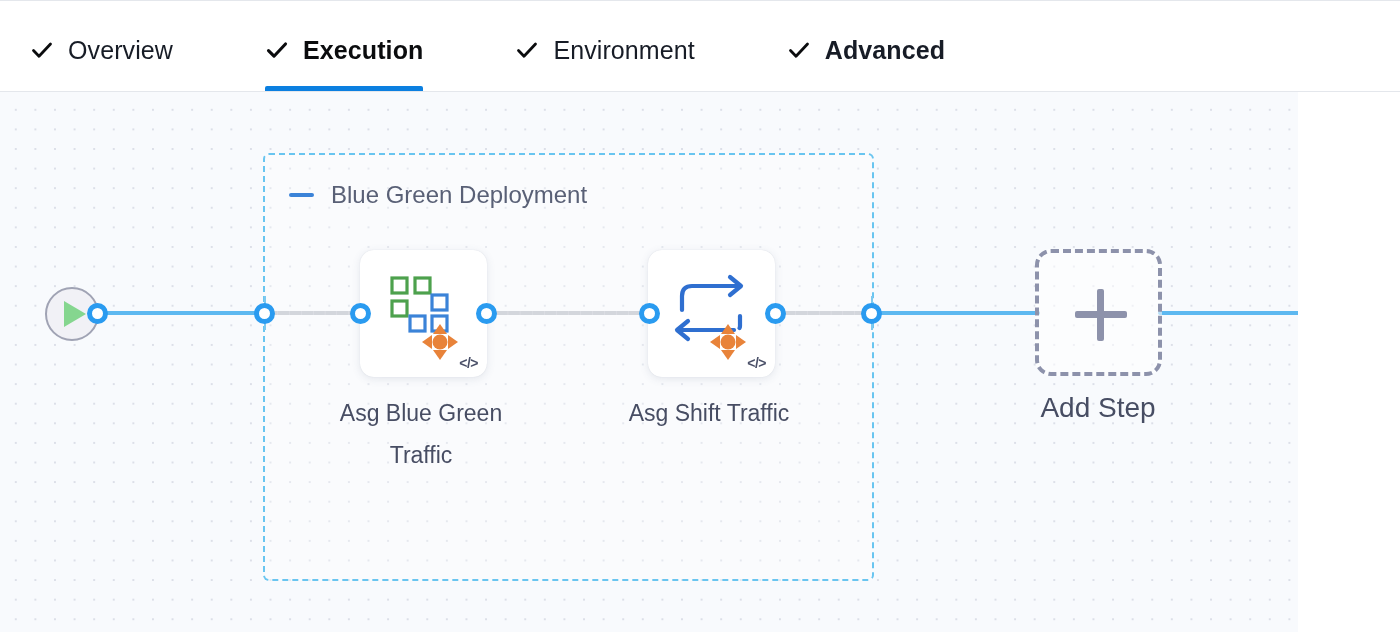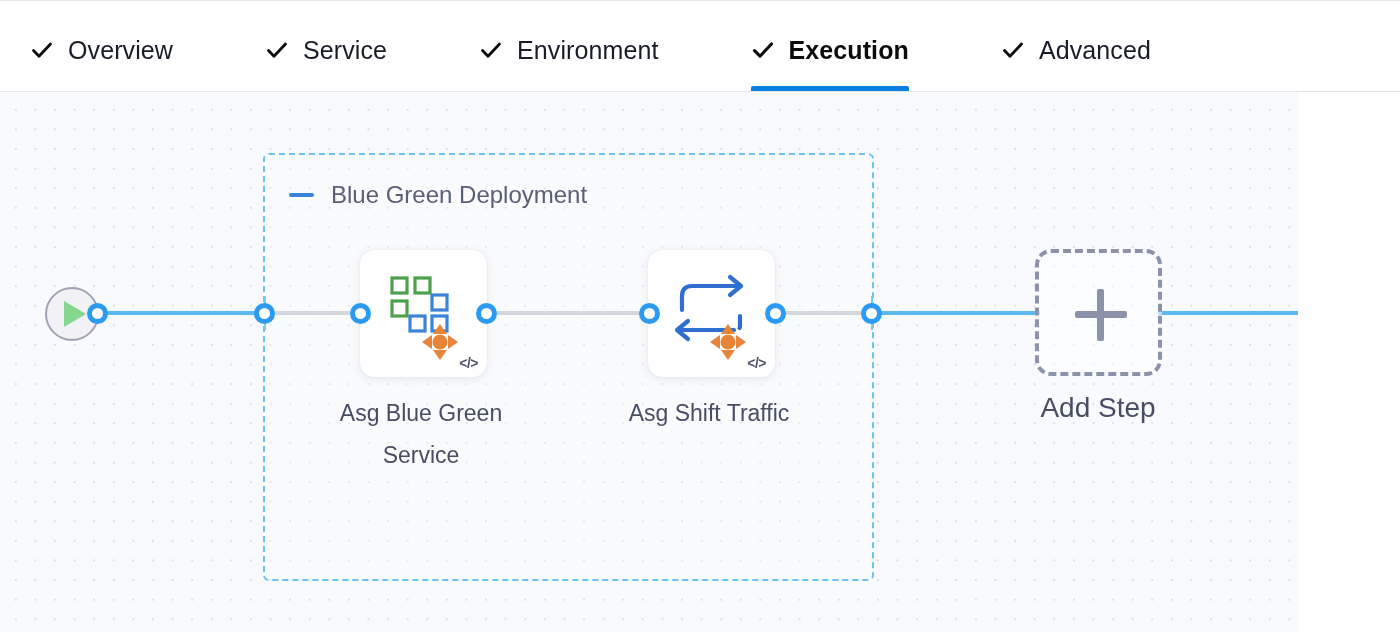--- a/index.html
+++ b/index.html
@@ -30,21 +30,21 @@
   .tab {
     position: relative;
     height: 90px;
     display: flex; align-items: center;
     gap: 14px;
     padding: 8px 42px 0 0;
     margin-right: 50px;
     cursor: pointer;
     user-select: none;
   }
-  .tab:last-child { margin-right: 0; }
+  .tab:last-child { margin-right: 0; font-weight: bold; }
   .tab .check {
     display: inline-block;
     width: 24px; height: 24px;
     color: #0b0c0e;
     flex: none;
   }
   .tab .check svg { display:block; width: 24px; height: 24px; }
   .tab .tlabel {
     font-size: 25px;
     letter-spacing: .1px;
@@ -226,46 +226,38 @@
 
       <div class="tab">
         <span class="check">
           <svg viewBox="0 0 24 24" fill="none" stroke="currentColor" stroke-width="2.8" stroke-linecap="round" stroke-linejoin="round">
               <polyline points="3.5,12.6 9,18.2 20.5,6"></polyline>
             </svg>
         </span>
         <span class="tlabel">Overview</span>
       </div>
 
-      <div class="tab">
-        <span class="check">
-          <svg viewBox="0 0 24 24" fill="none" stroke="currentColor" stroke-width="2.8" stroke-linecap="round" stroke-linejoin="round">
-              <polyline points="3.5,12.6 9,18.2 20.5,6"></polyline>
-            </svg>
-        </span>
-        <span class="tlabel">Service</span>
-      </div>
-
-      <div class="tab">
-        <span class="check">
-          <svg viewBox="0 0 24 24" fill="none" stroke="currentColor" stroke-width="2.8" stroke-linecap="round" stroke-linejoin="round">
-              <polyline points="3.5,12.6 9,18.2 20.5,6"></polyline>
-            </svg>
-        </span>
-        <span class="tlabel">Environment</span>
-      </div>
 
       <div class="tab active">
         <span class="check">
           <svg viewBox="0 0 24 24" fill="none" stroke="currentColor" stroke-width="3.1" stroke-linecap="round" stroke-linejoin="round">
               <polyline points="3.5,12.6 9,18.2 20.5,6"></polyline>
             </svg>
         </span>
         <span class="tlabel">Execution</span>
         <span class="underline"></span>
+      </div>
+
+      <div class="tab">
+        <span class="check">
+          <svg viewBox="0 0 24 24" fill="none" stroke="currentColor" stroke-width="2.8" stroke-linecap="round" stroke-linejoin="round">
+              <polyline points="3.5,12.6 9,18.2 20.5,6"></polyline>
+            </svg>
+        </span>
+        <span class="tlabel">Environment</span>
       </div>
 
       <div class="tab">
         <span class="check">
           <svg viewBox="0 0 24 24" fill="none" stroke="currentColor" stroke-width="2.8" stroke-linecap="round" stroke-linejoin="round">
               <polyline points="3.5,12.6 9,18.2 20.5,6"></polyline>
             </svg>
         </span>
         <span class="tlabel">Advanced</span>
       </div>
@@ -325,21 +317,21 @@
             <circle cx="66" cy="78" r="7.5"></circle>
             <polygon points="66,60 73,70 59,70"></polygon>
             <polygon points="66,96 73,86 59,86"></polygon>
             <polygon points="48,78 58,85 58,71"></polygon>
             <polygon points="84,78 74,85 74,71"></polygon>
           </g>
         </svg>
       </span>
       <span class="code-badge">&lt;/&gt;</span>
     </div>
-    <div class="node-label" style="left:311px;">Asg Blue Green Service</div>
+    <div class="node-label" style="left:311px;">Asg Blue Green Traffic</div>
 
     <div class="node" style="left:648px;">
       <span class="glyph">
         <svg width="100" height="100" viewBox="0 0 100 100">
 
           <path d="M20 46 L20 32 Q20 22 30 22 L78 22" fill="none" stroke="#2f6fd0" stroke-width="4.2" stroke-linecap="round"></path>
           <polyline points="68,13 79,22 68,31" fill="none" stroke="#2f6fd0" stroke-width="4.2" stroke-linecap="round" stroke-linejoin="round"></polyline>
 
           <path d="M78 52 L78 62 Q78 66 72 66 L16 66" fill="none" stroke="#2f6fd0" stroke-width="4.2" stroke-linecap="round" stroke-dasharray="12 7"></path>
           <path d="M72 66 L16 66" fill="none" stroke="#2f6fd0" stroke-width="4.2" stroke-linecap="round"></path>

